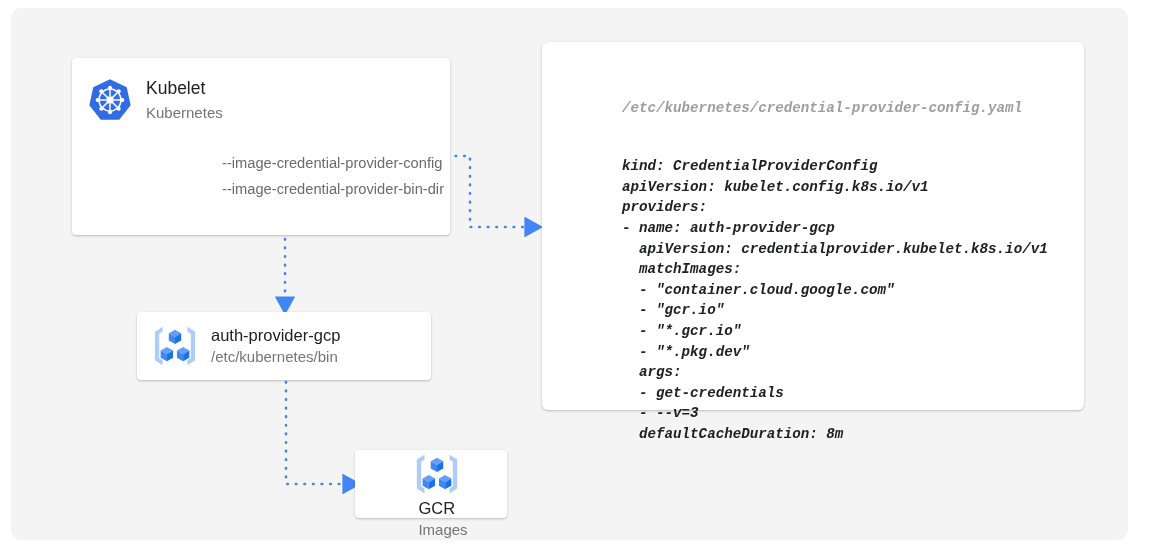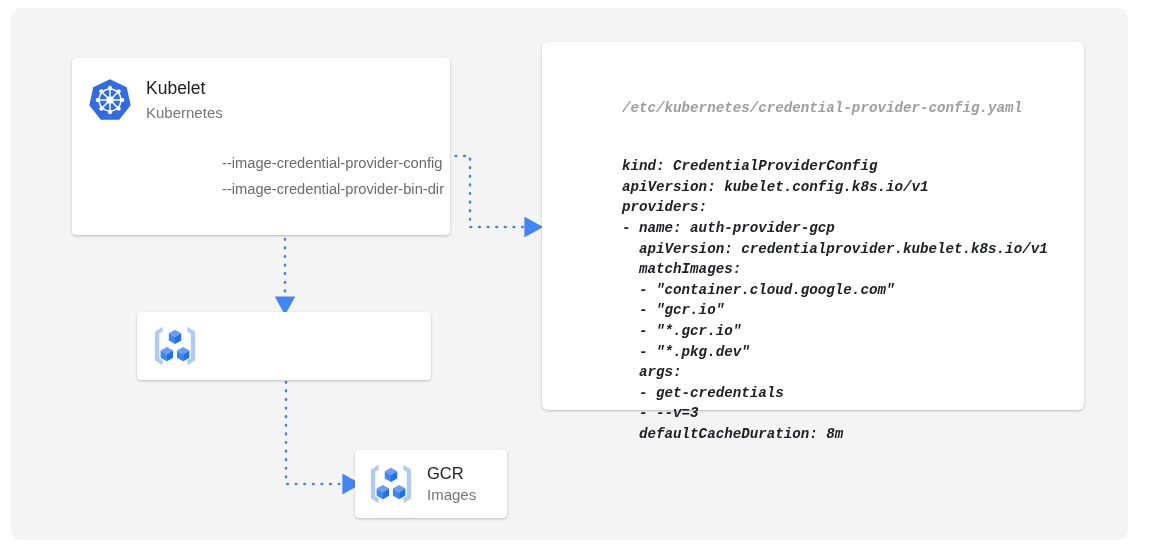--- a/index.html
+++ b/index.html
@@ -99,20 +99,21 @@
   }
   #gcr-card {
     left: 355px;
     top: 450px;
     width: 152px;
     height: 68px;
     display: flex;
     align-items: center;
     padding-left: 12px;
     box-sizing: border-box;
+    flex-direction: column;
   }
   .gcp-icon {
     width: 48px;
     height: 44px;
     flex: 0 0 48px;
   }
   .mini-titles { margin-left: 12px; }
   .mini-title {
     font-size: 16.5px;
     color: #212121;
@@ -247,20 +248,24 @@
         <path d="M33 48 L46 55.5 L33 63 L20 55.5 Z" fill="#669df6"></path>
         <path d="M20 55.5 L33 63 L33 78 L20 70.5 Z" fill="#4285f4"></path>
         <path d="M46 55.5 L46 70.5 L33 78 L33 63 Z" fill="#1a73e8"></path>
       </g>
       <g>
         <path d="M67 48 L80 55.5 L67 63 L54 55.5 Z" fill="#669df6"></path>
         <path d="M54 55.5 L67 63 L67 78 L54 70.5 Z" fill="#4285f4"></path>
         <path d="M80 55.5 L80 70.5 L67 78 L67 63 Z" fill="#1a73e8"></path>
       </g>
     </svg>
+    <div class="mini-titles">
+      <div class="mini-title">auth-provider-gcp</div>
+      <div class="mini-sub">/etc/kubernetes/bin</div>
+    </div>
   </div>
 
   <div class="card" id="gcr-card">
     <svg class="gcp-icon" viewBox="0 0 100 92" xmlns="http://www.w3.org/2000/svg">
       <path d="M24 6 L8 16 L8 76 L24 86 L24 76 L17 71.5 L17 20.5 L24 16 Z" fill="#aecbfa"></path>
       <path d="M76 6 L92 16 L92 76 L76 86 L76 76 L83 71.5 L83 20.5 L76 16 Z" fill="#aecbfa"></path>
       <g>
         <path d="M50 12 L63 19.5 L50 27 L37 19.5 Z" fill="#669df6"></path>
         <path d="M37 19.5 L50 27 L50 42 L37 34.5 Z" fill="#4285f4"></path>
         <path d="M63 19.5 L63 34.5 L50 42 L50 27 Z" fill="#1a73e8"></path>

